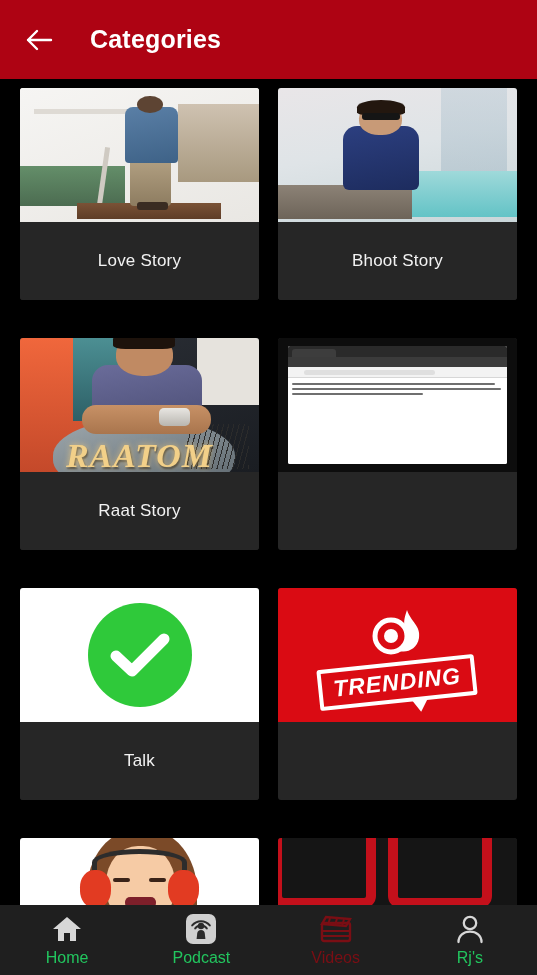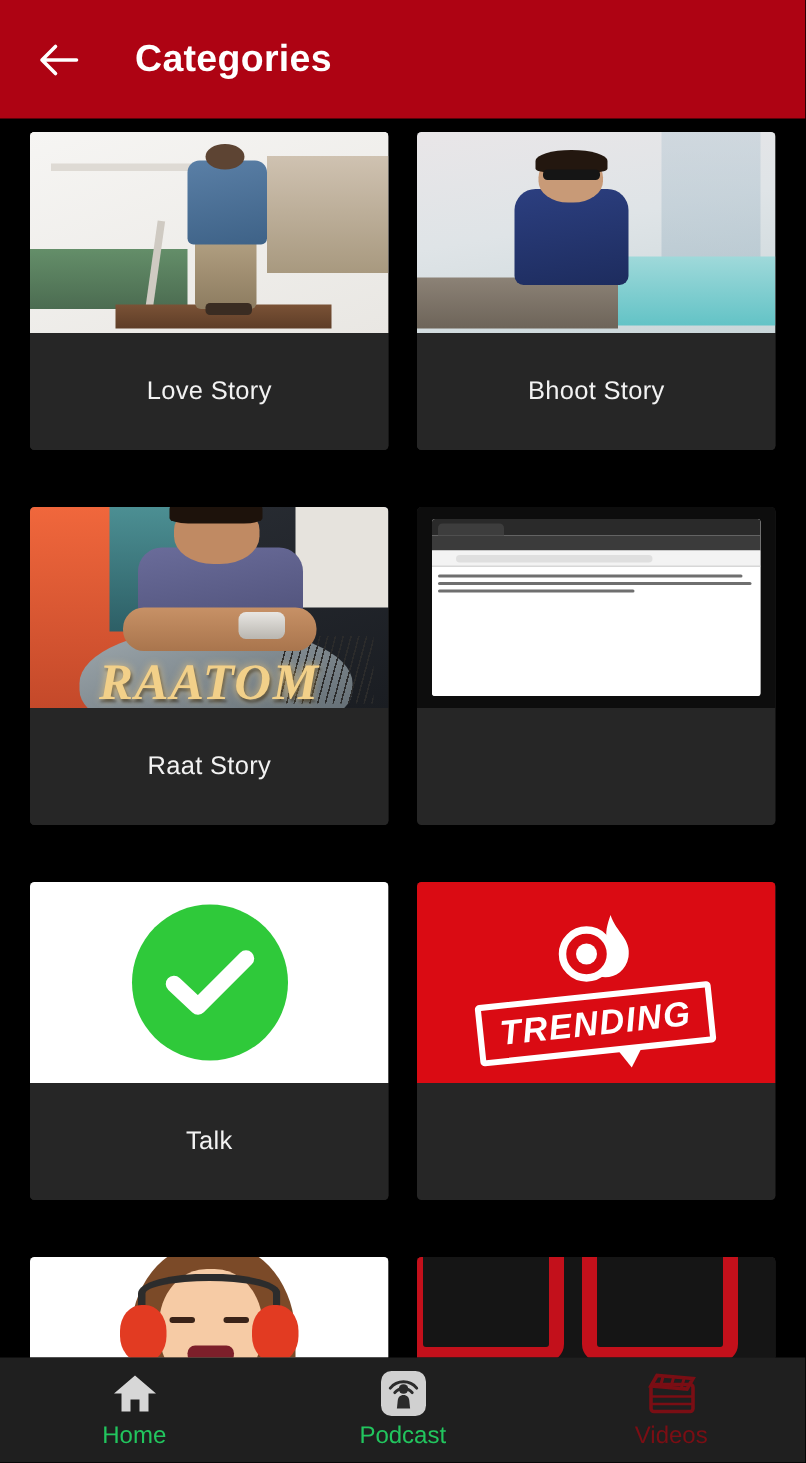--- a/index.html
+++ b/index.html
@@ -373,16 +373,25 @@
         <svg width="32" height="28" viewBox="0 0 32 28">
           <rect x="2" y="8" width="28" height="18" rx="2" fill="none" stroke="#7A0E14" stroke-width="2.4"></rect>
           <path d="M2 9 L6 2 L30 4 L26 11 Z" fill="none" stroke="#7A0E14" stroke-width="2.4"></path>
           <path d="M10 3 L8 10 M17 3.6 L15 10.6 M24 4.2 L22 11" stroke="#7A0E14" stroke-width="2"></path>
           <path d="M2 16 H30 M2 21 H30" stroke="#7A0E14" stroke-width="1.8"></path>
         </svg>
       </span>
       <span class="nav-label">Videos</span>
     </div>
 
+    <div class="nav-item">
+      <span class="nav-icon">
+        <svg width="28" height="30" viewBox="0 0 28 30">
+          <circle cx="14" cy="9" r="6.2" fill="none" stroke="#d7d7d7" stroke-width="2.3"></circle>
+          <path d="M2.5 28 c0-6.6 5.2-10.4 11.5-10.4 S25.5 21.4 25.5 28" fill="none" stroke="#d7d7d7" stroke-width="2.3" stroke-linecap="round"></path>
+        </svg>
+      </span>
+      <span class="nav-label">Rj's</span>
+    </div>
 
   </div>
 
 </div>
 
 </body></html>

